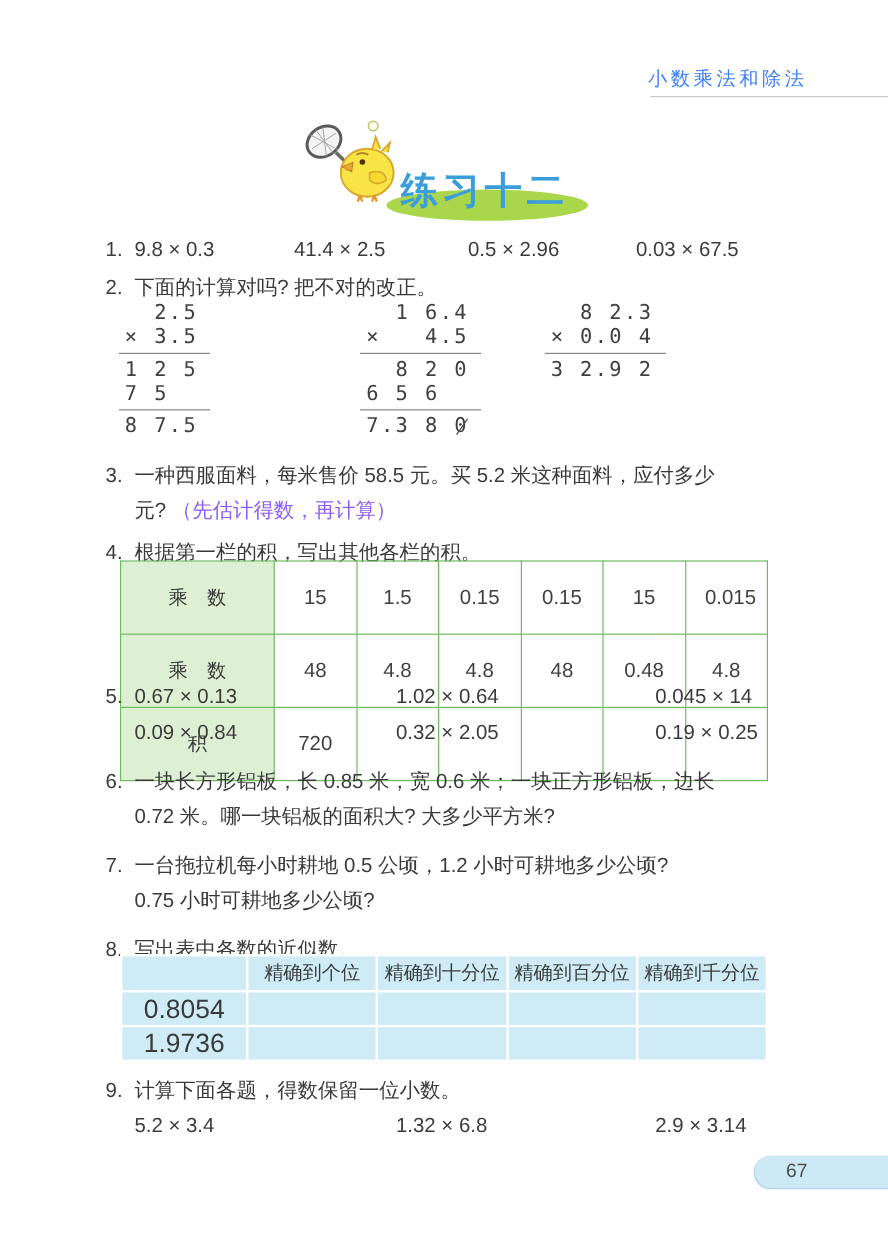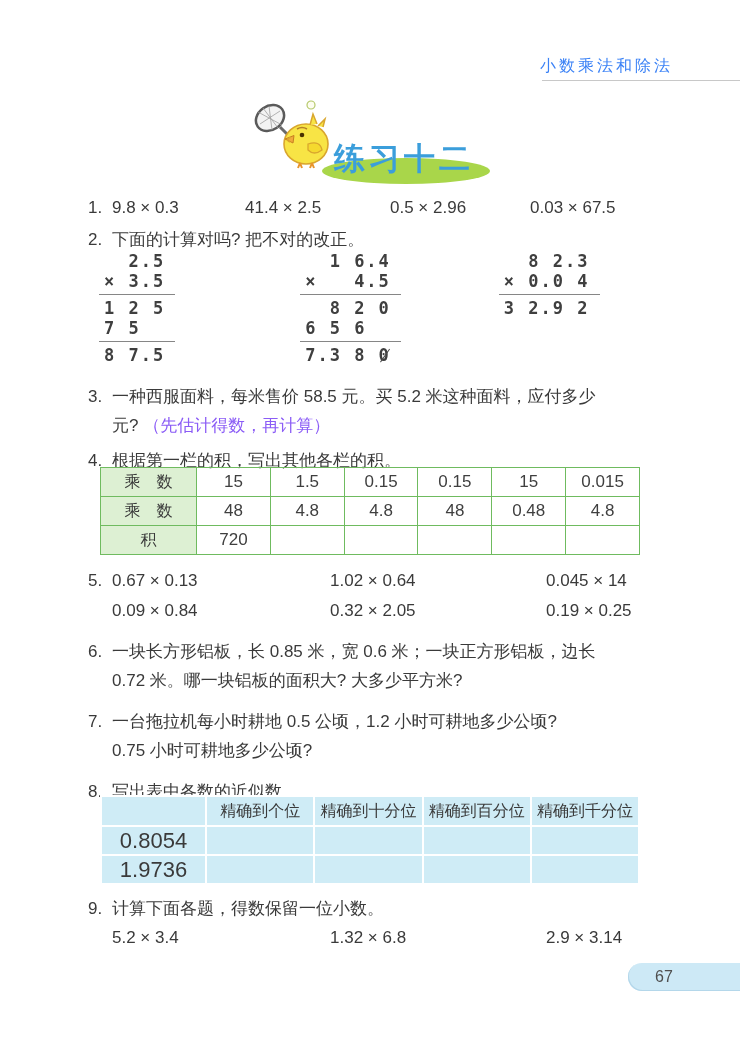--- a/index.html
+++ b/index.html
@@ -27,34 +27,34 @@
 
   
   .q { position:absolute; left:88px; display:flex; }
   .qnum { width:24px; flex:none; line-height:29px; }
   .qbody { width:562px; line-height:29px; }
   .items4 { display:grid; grid-template-columns:133px 145px 140px auto; }
   .grid3 { display:grid; grid-template-columns:218px 216px auto; line-height:30px; }
   .hint { color:#8b5cf6; }
 
   
-  .comps { position:absolute; top:251px; left:104px; display:flex;font-weight:bold; }
+  .comps { position:absolute; top:251px; left:104px; display:flex; }
   .comp { font-family:"DejaVu Sans Mono","Liberation Mono",monospace;
           font-size:17px; line-height:20px; color:#3f3f3f; letter-spacing:2px; }
-  .comp2 { margin-left:140px; } .comp3 { margin-left:113px; }
+  .comp2 { margin-left:140px; } .comp3 { margin-left:68px; }
   .crow { white-space:pre; }
   .rule { border-top:1.5px solid #868686; margin:3px -10px 3px -5px; }
   .slash0 { position:relative; display:inline-block; }
   .slash0::after { content:""; position:absolute; left:-2px; right:-2px; top:48%;
                    border-top:1.6px solid #4a4a4a; transform:rotate(-55deg); }
 
   
   .t4 { position:absolute; top:467px; left:100px; width:540px;
         border-collapse:collapse; table-layout:fixed; }
-  .t4 td { border:1.2px solid #6fbb5f; height:28px; text-align:center; padding:0;
+  .t4 td { border:1.2px solid #6fbb5f; height:28px; text-align:center; padding:16px;
            font-size:17px; color:#3f3f3f; }
   .t4 td.lbl { width:95px; background:#ddf0d3; font-size:16px; color:#3a3a3a; }
 
   
   .t8 { position:absolute; top:795px; left:100px; width:540px;
         border-collapse:collapse; table-layout:fixed; background:#cfecf6;
         border:2.5px solid #9db9ca; }
   .t8 td { border:2px solid #ffffff; height:27px; text-align:center; padding:0;
            font-size:16px; color:#3a3a3a; }
   .t8 td.numcol { width:103px; font-size:22px; }

